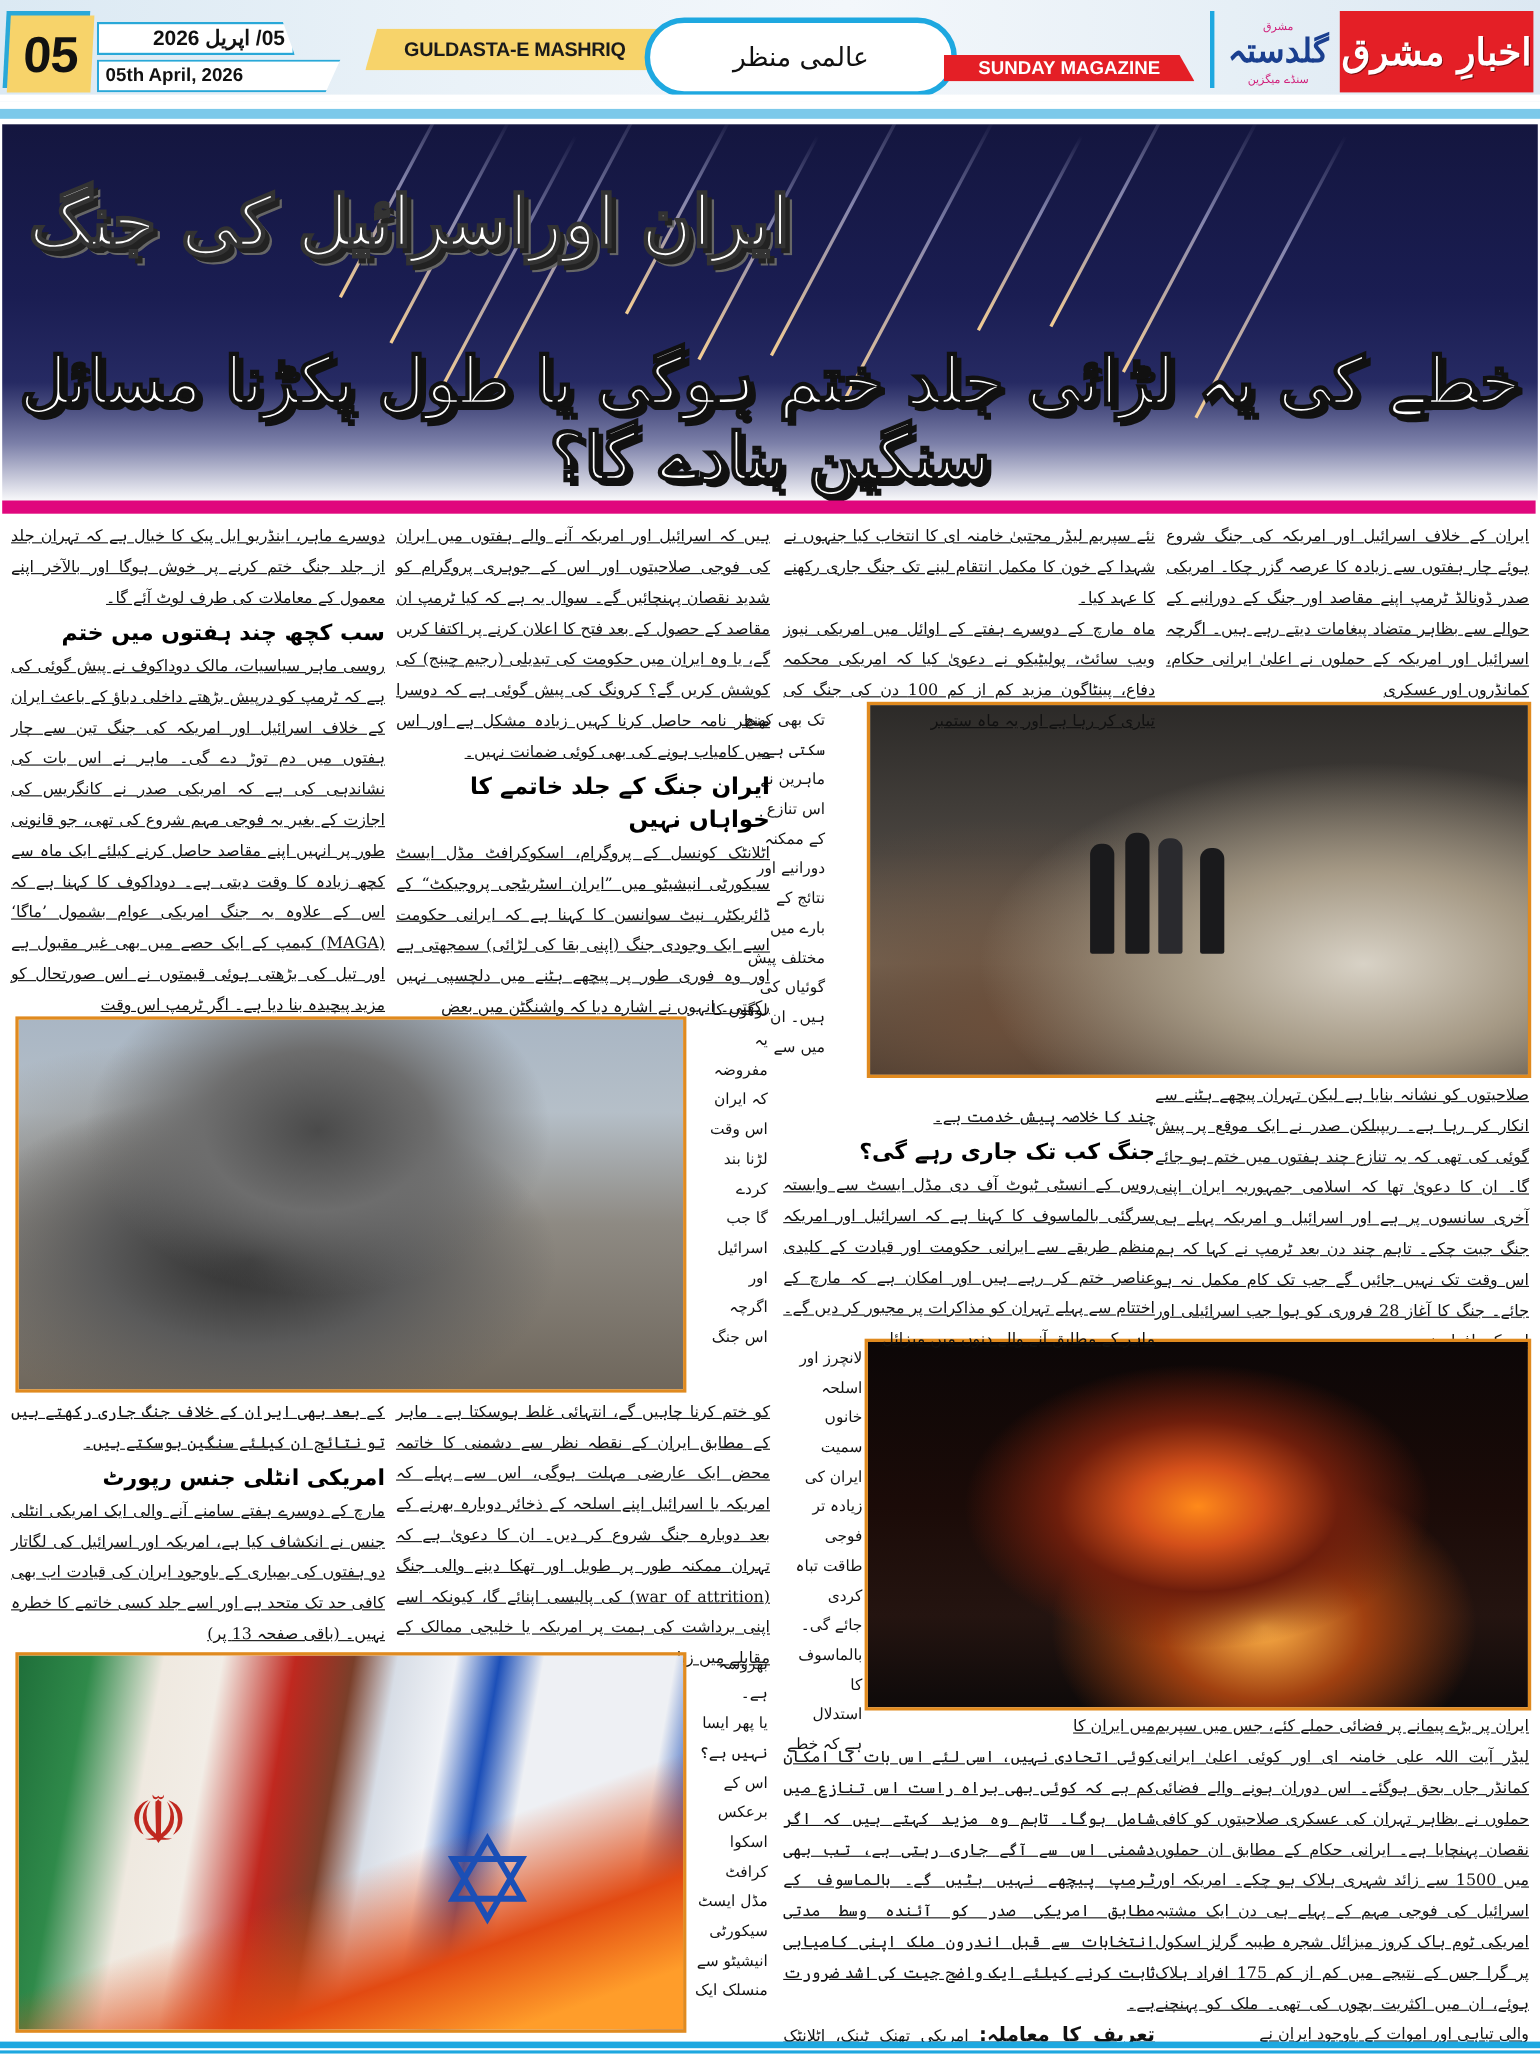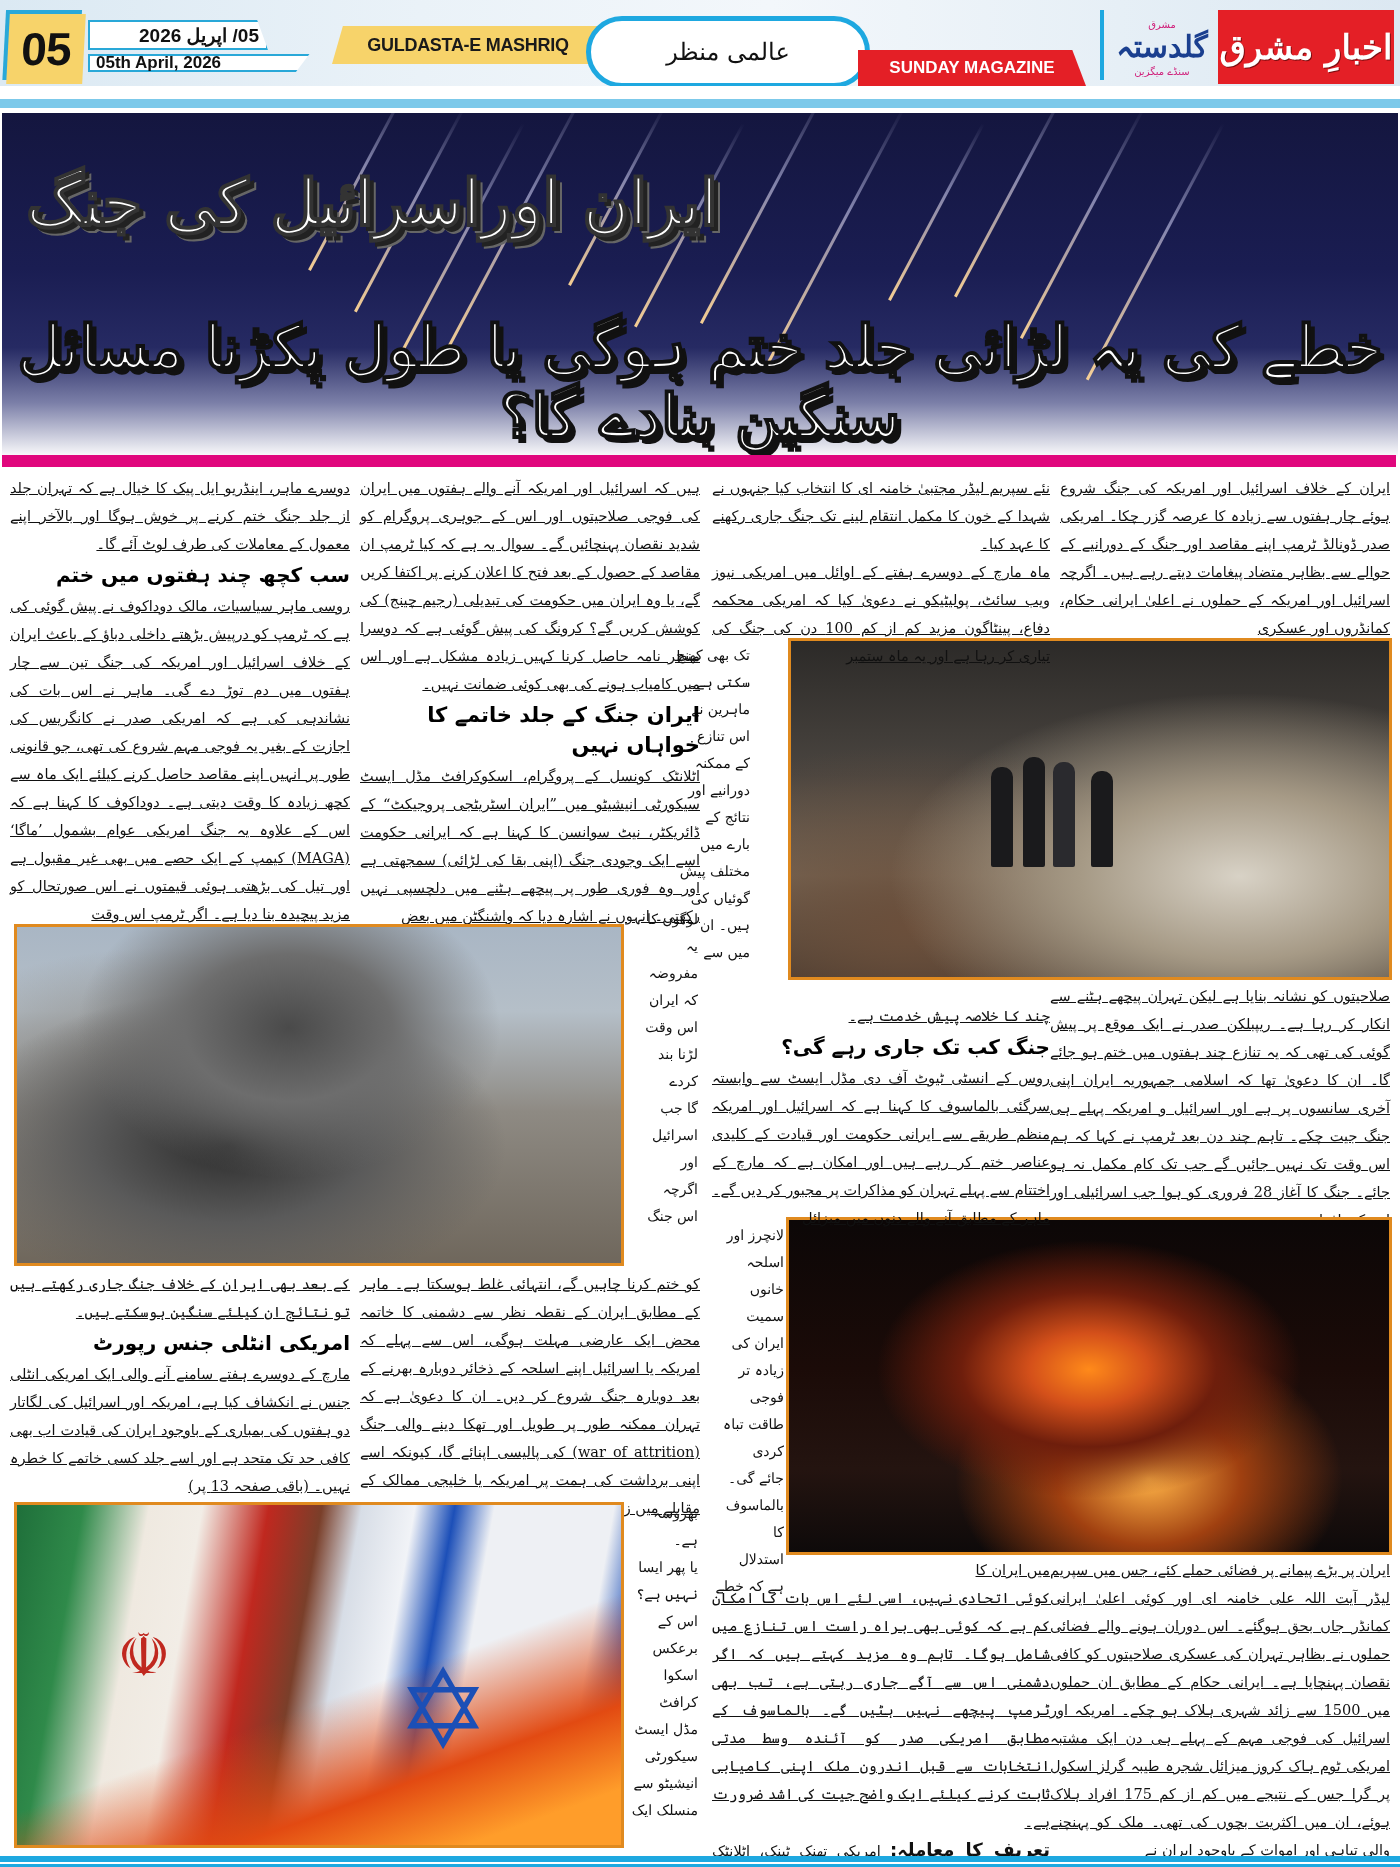--- a/index.html
+++ b/index.html
@@ -25,41 +25,41 @@
     letter-spacing: -1px;
   }
   .date-box-urdu {
     position: absolute; left: 88px; top: 20px; width: 180px; height: 30px;
     background: #fff; border: 2px solid #29a8d8;
     clip-path: polygon(0 0, 94% 0, 100% 100%, 0 100%);
     display: flex; align-items: center; justify-content: center; direction: rtl;
     font-family: "Liberation Sans", sans-serif; font-weight: 700; font-size: 19px; padding-left: 42px;
   }
   .date-box-en {
-    position: absolute; left: 88px; top: 54px; width: 226px; height: 18px;
+    position: absolute; left: 88px; top: 54px; width: 226px; height: 30px;
     background: #fff; border: 2px solid #29a8d8;
     clip-path: polygon(0 0, 98% 0, 92% 100%, 0 100%);
     display: flex; align-items: center; padding-left: 6px;
     font-family: "Liberation Sans", sans-serif; font-weight: 700; font-size: 17px;
   }
   .brand-en {
     position: absolute; left: 332px; top: 26px; width: 272px; height: 38px;
     background: #f7d36a; clip-path: polygon(4% 0, 100% 0, 100% 100%, 0 100%);
     display: flex; align-items: center; justify-content: center;
     font-family: "Liberation Sans", sans-serif; font-weight: 700; font-size: 18px; color: #1a1a1a;
     letter-spacing: -0.3px;
   }
   .section-pill {
     position: absolute; left: 586px; top: 16px; width: 284px; height: 72px;
     background: #ffffff; border: 5px solid #1ea8e0; border-radius: 38px;
     display: flex; align-items: center; justify-content: center;
     font-family: "DejaVu Serif", serif; font-size: 24px; direction: rtl; color: #111;
   }
   .sunday-mag {
-    position: absolute; left: 858px; top: 50px; width: 228px; height: 36px;
+    position: absolute; left: 858px; top: 50px; width: 228px; height: 24px;
     background: #e41f26; clip-path: polygon(0 0, 94% 0, 100% 100%, 0 100%);
     display: flex; align-items: center; justify-content: center;
     font-family: "Liberation Sans", sans-serif; font-weight: 700; font-size: 17px; color: #fff;
   }
   .divider-bar {
     position: absolute; left: 1100px; top: 10px; width: 4px; height: 70px; background: #1ea8e0;
   }
   .logo-guldasta {
     position: absolute; left: 1114px; top: 8px; width: 96px; height: 80px;
     display: flex; flex-direction: column; align-items: center; justify-content: center;

